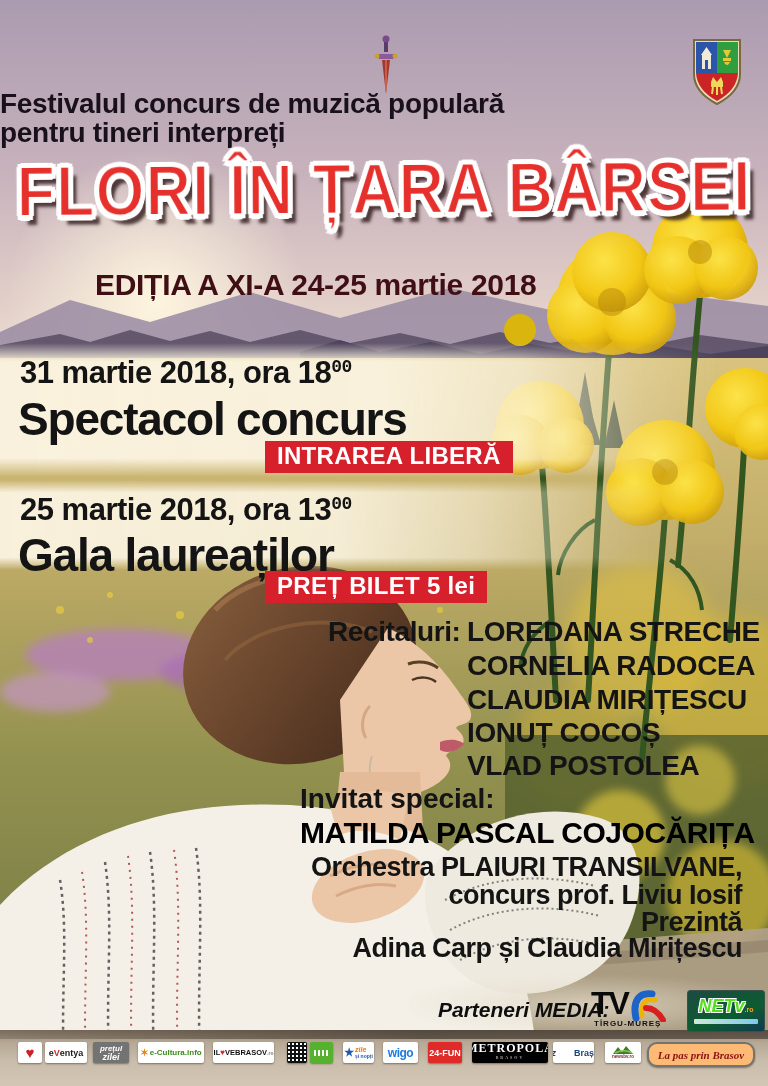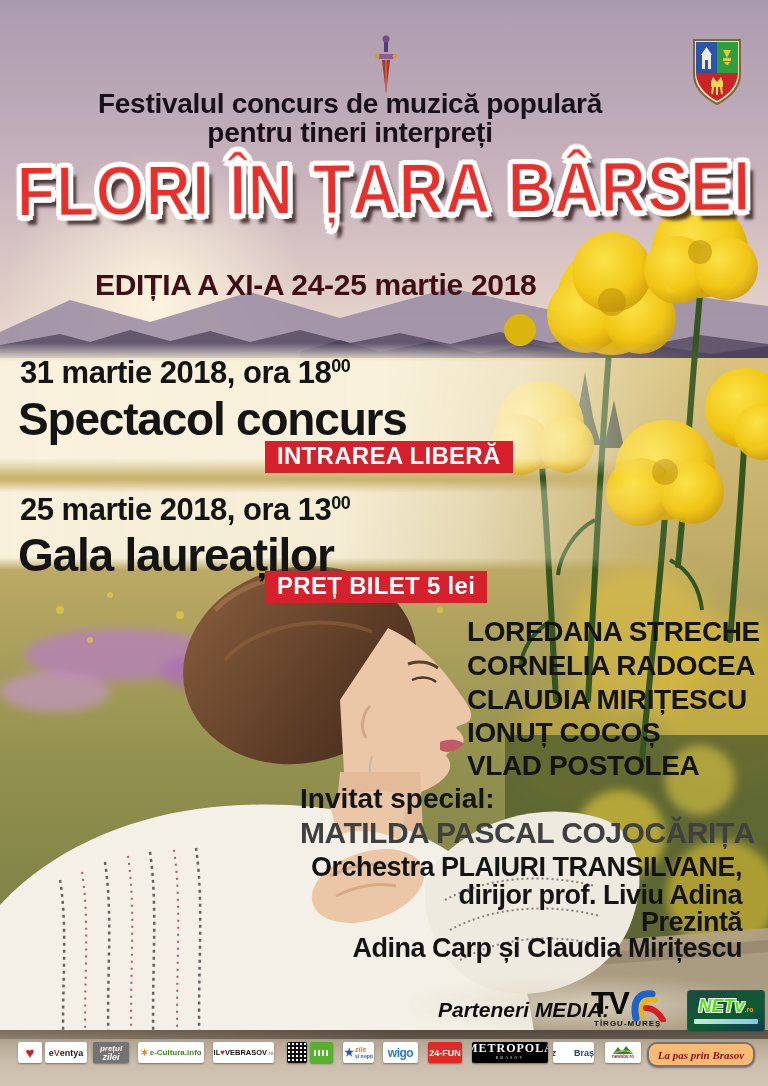--- a/index.html
+++ b/index.html
@@ -14,33 +14,33 @@
     background:linear-gradient(90deg,rgba(250,243,224,.97) 0%,rgba(250,243,224,.95) 50%,rgba(250,243,224,.72) 68%,rgba(250,243,224,.2) 84%,rgba(250,243,224,0) 94%);}
   .band2{top:480px;height:90px;
     background:linear-gradient(90deg,rgba(250,243,224,.96) 0%,rgba(250,243,224,.9) 44%,rgba(250,243,224,.6) 62%,rgba(250,243,224,.2) 78%,rgba(250,243,224,0) 90%);}
   .bottom-strip{position:absolute;left:0;top:1030px;width:768px;height:56px;z-index:1;
     background:linear-gradient(180deg,#8f8170 0%,#b6a895 22%,#c9bcaa 55%,#d3c6b4 100%);}
   .bottom-strip::before{content:"";position:absolute;left:0;top:0;width:768px;height:9px;
     background:linear-gradient(90deg,rgba(60,48,36,.25),rgba(45,36,28,.6) 55%,rgba(45,36,28,.55));}
   .media-patch{position:absolute;left:408px;top:976px;width:360px;height:58px;z-index:1;
     background:radial-gradient(ellipse at center,rgba(226,217,200,.8),rgba(226,217,200,0) 75%);filter:blur(2px);}
   .txt{position:absolute;z-index:2;color:#141414;}
-  .subtitle{left:0;width:700px;text-align:center;font-size:28px;font-weight:700;color:#18101a;letter-spacing:-.3px;}
+  .subtitle{left:0;width:700px;font-size:28px;font-weight:700;color:#18101a;letter-spacing:-.3px;}
   .title{left:0;top:153px;width:768px;text-align:center;font-size:63px;font-weight:800;letter-spacing:1px;
     color:#e6302c;transform:scaleY(1.12) rotate(-.4deg);-webkit-text-stroke:2px #fff;
     text-shadow:3px 3px 0 #fff,-3px 3px 0 #fff,3px -3px 0 #fff,-3px -3px 0 #fff,0 4px 0 #fff,0 -4px 0 #fff,4px 0 0 #fff,-4px 0 0 #fff,7px 8px 3px rgba(45,22,22,.8);}
   .edition{left:95px;top:268px;font-size:30px;font-weight:700;color:#400f15;letter-spacing:-.3px;}
   .ev-date{font-size:31px;font-weight:700;letter-spacing:-.5px;}
-  .ev-date sup{font-size:.58em;font-weight:700;}
+  .ev-date sup{font-size:.58em;font-weight:700;font-family:Liberation Mono, monospace;}
   .ev-name{font-size:46px;font-weight:700;letter-spacing:-1.2px;}
   .badge{background:#d6202c;color:#fff;font-size:24px;font-weight:700;letter-spacing:.3px;
     padding:1px 12px 3px 12px;white-space:nowrap;}
   .rec{font-size:28px;font-weight:700;letter-spacing:-.4px;}
   .guest-label{font-size:28px;font-weight:700;}
-  .guest-name{font-size:30px;font-weight:700;color:#404040;letter-spacing:-.5px;}
+  .guest-name{font-size:30px;font-weight:700;color:#000000;letter-spacing:-.5px;}
   .guest-line{right:26px;text-align:right;font-size:27px;font-weight:700;letter-spacing:-.5px;}
   .media-label{font-style:italic;font-size:21px;font-weight:700;color:#0e0e0e;margin-left:6px;}
   .tvr{left:591px;top:988px;display:flex;align-items:flex-start;}
   .tvr-tv{font-size:32px;font-weight:800;color:#0a0a0a;letter-spacing:-2px;line-height:30px;}
   .tvr-region{position:absolute;left:594px;top:1019px;font-size:8px;font-weight:700;letter-spacing:1px;color:#111;}
   .netv{left:687px;top:990px;width:76px;height:40px;border:1px solid #39514a;border-radius:3px;
     background:linear-gradient(160deg,#1c4a42,#0c5c31 60%,#123a52);display:flex;flex-direction:column;
     align-items:center;justify-content:center;}
   .netv-main{font-size:18px;font-weight:800;font-style:italic;color:#54e01c;
     text-shadow:1px 1px 0 #fff,-1px -1px 0 #fff,1px -1px 0 #fff,-1px 1px 0 #fff;line-height:15px;}
@@ -266,30 +266,31 @@
   </div>
   <div class="txt ev-name" style="left:18px;top:392px">Spectacol concurs</div>
   <div class="txt badge" style="left:265px;top:441px">INTRAREA LIBERĂ</div>
 
   <div class="txt ev-date" style="left:20px;top:492px">
     <span>25 martie 2018, ora 13</span><sup>00</sup>
   </div>
   <div class="txt ev-name" style="left:18px;top:528px">Gala laureaților</div>
   <div class="txt badge" style="left:265px;top:571px">PREȚ BILET 5 lei</div>
 
+  <div class="txt rec" style="left:328px;top:616px">Recitaluri:</div>
   <div class="txt rec" style="left:467px;top:616px">LOREDANA STRECHE</div>
   <div class="txt rec" style="left:467px;top:684px">CLAUDIA MIRIȚESCU</div>
   <div class="txt rec" style="left:467px;top:650px">CORNELIA RADOCEA</div>
   <div class="txt rec" style="left:467px;top:717px">IONUȚ COCOȘ</div>
   <div class="txt rec" style="left:467px;top:750px">VLAD POSTOLEA</div>
 
   <div class="txt guest-label" style="left:300px;top:783px">Invitat special:</div>
   <div class="txt guest-name" style="left:300px;top:816px">MATILDA PASCAL COJOCĂRIȚA</div>
   <div class="txt guest-line" style="top:852px">Orchestra PLAIURI TRANSILVANE,</div>
-  <div class="txt guest-line" style="top:880px">dirijor prof. Liviu Adina</div>
+  <div class="txt guest-line" style="top:880px">concurs prof. Liviu Iosif</div>
   <div class="txt guest-line" style="top:907px">Prezintă</div>
   <div class="txt guest-line" style="top:933px">Adina Carp și Claudia Mirițescu</div>
 
   <div class="txt media-label" style="left:432px;top:998px">Parteneri MEDIA:</div>
 
   <div class="txt tvr">
     <span class="tvr-tv">TV</span>
     <svg width="36" height="34" viewBox="0 0 36 34" style="margin-left:2px">
       <path d="M6,30 C2,12 10,4 22,6" stroke="#1e63c8" stroke-width="7" fill="none" stroke-linecap="round"></path>
       <path d="M12,28 C10,16 16,10 25,12" stroke="#f0b400" stroke-width="5" fill="none" stroke-linecap="round"></path>

